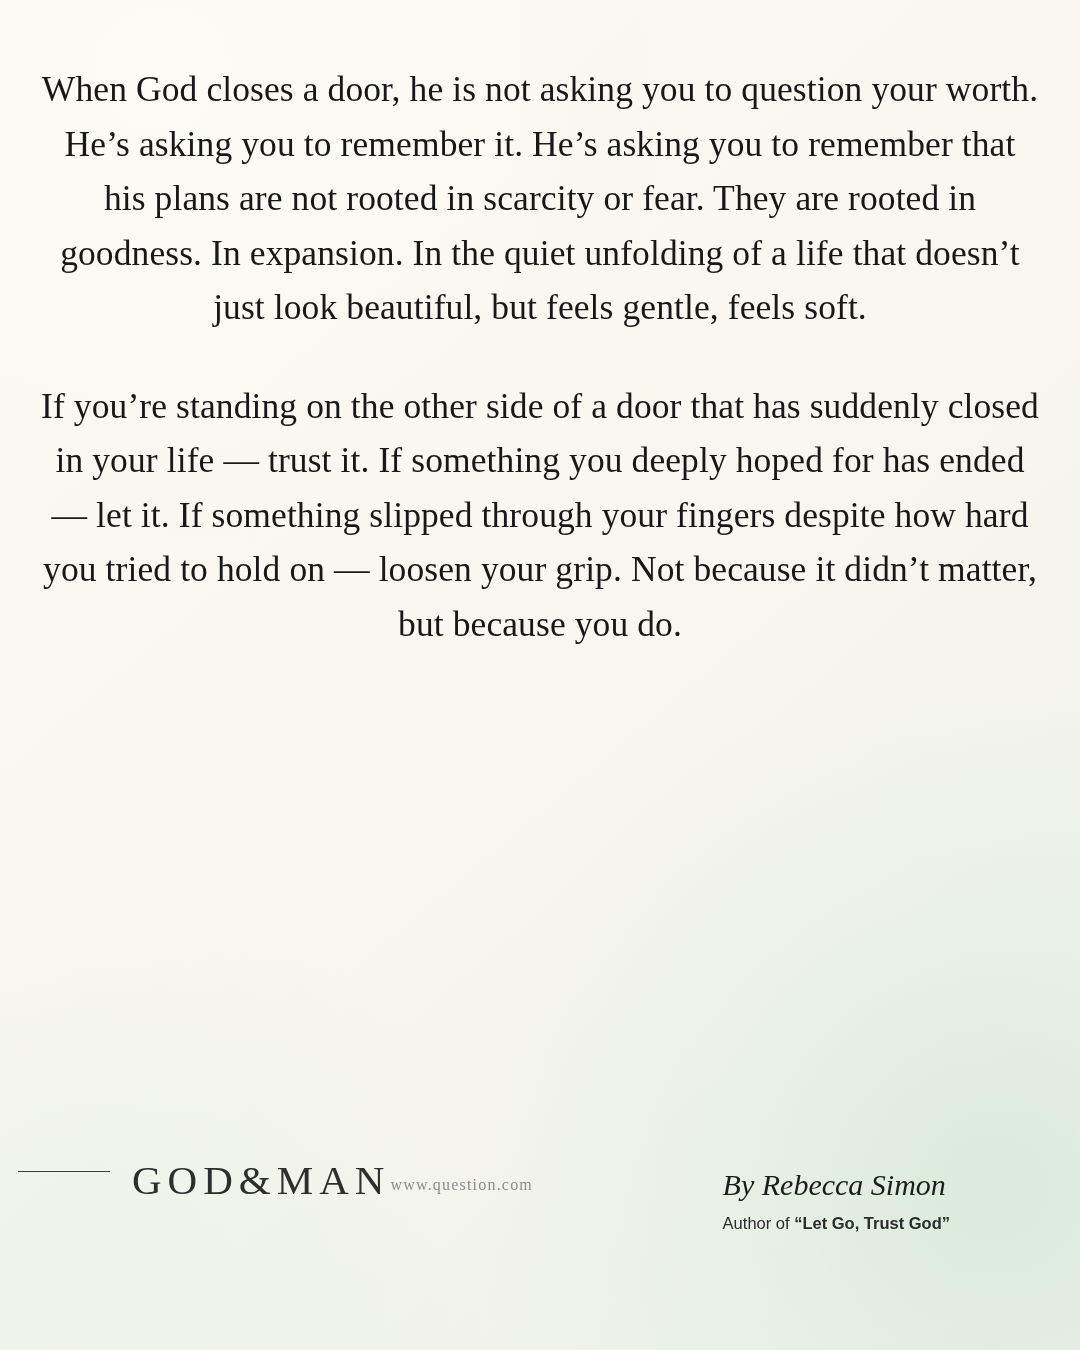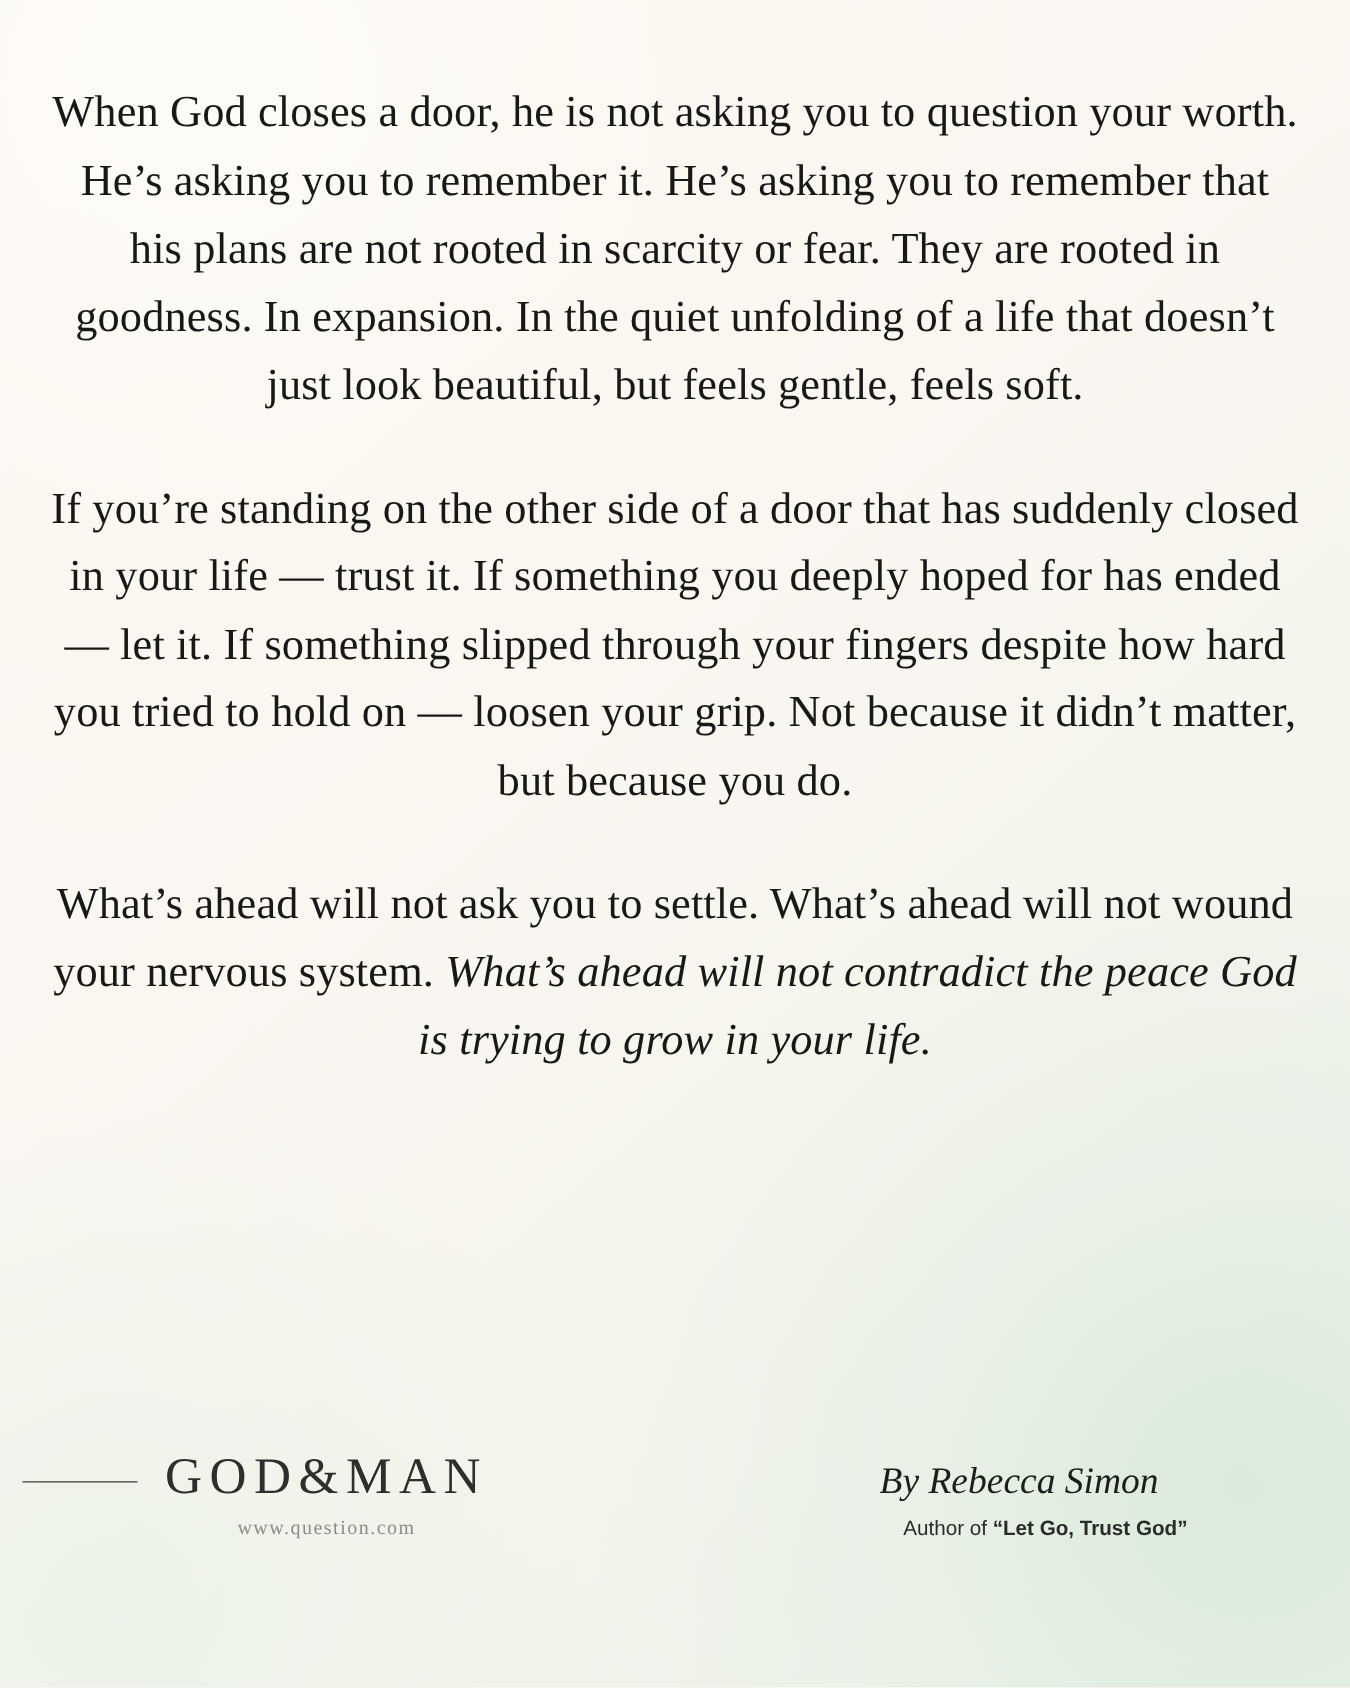--- a/index.html
+++ b/index.html
@@ -60,21 +60,21 @@
   }
   .brand-rule {
     width: 92px;
     height: 1px;
     background: #3d3d3d;
     margin-right: 22px;
     margin-bottom: 18px;
   }
   .brand-text {
     display: flex;
-    flex-direction: column;
+    flex-direction: row;
     align-items: center;
   }
   .brand-name {
     font-family: "Liberation Serif", serif;
     font-size: 41px;
     letter-spacing: 6px;
     color: #2e2e2e;
     white-space: nowrap;
   }
   .brand-url {
@@ -96,35 +96,33 @@
     font-size: 30px;
     color: #1d1d1d;
     white-space: nowrap;
   }
   .author-sub {
     font-family: "Liberation Sans", sans-serif;
     font-size: 16.5px;
     color: #2b2b2b;
     margin-top: 12px;
     white-space: nowrap;
-    margin-left: 19px;
   }
   .author-sub b {
     font-weight: bold;
   }
 </style>
 </head>
 <body>
 
 <div class="canvas"></div>
 
 <div class="content">
   <p class="para">When God closes a door, he is not asking you to question your worth. He’s asking you to remember it. He’s asking you to remember that his plans are not rooted in scarcity or fear. They are rooted in goodness. In expansion. In the quiet unfolding of a life that doesn’t just look beautiful, but feels gentle, feels soft.</p>
   <p class="para">If you’re standing on the other side of a door that has suddenly closed in your life — trust it. If something you deeply hoped for has ended — let it. If something slipped through your fingers despite how hard you tried to hold on — loosen your grip. Not because it didn’t matter, but because you do.</p>
-  <p class="para"><span>What’s ahead will not ask you to settle. What’s ahead will not wound your nervous system. </span><em>What’s ahead will not contradict the peace God is trying to grow in your life.</em></p>
 </div>
 
 <div class="footer">
   <div class="brand">
     <div class="brand-rule"></div>
     <div class="brand-text">
       <div class="brand-name">GOD&amp;MAN</div>
       <div class="brand-url">www.question.com</div>
     </div>
   </div>

